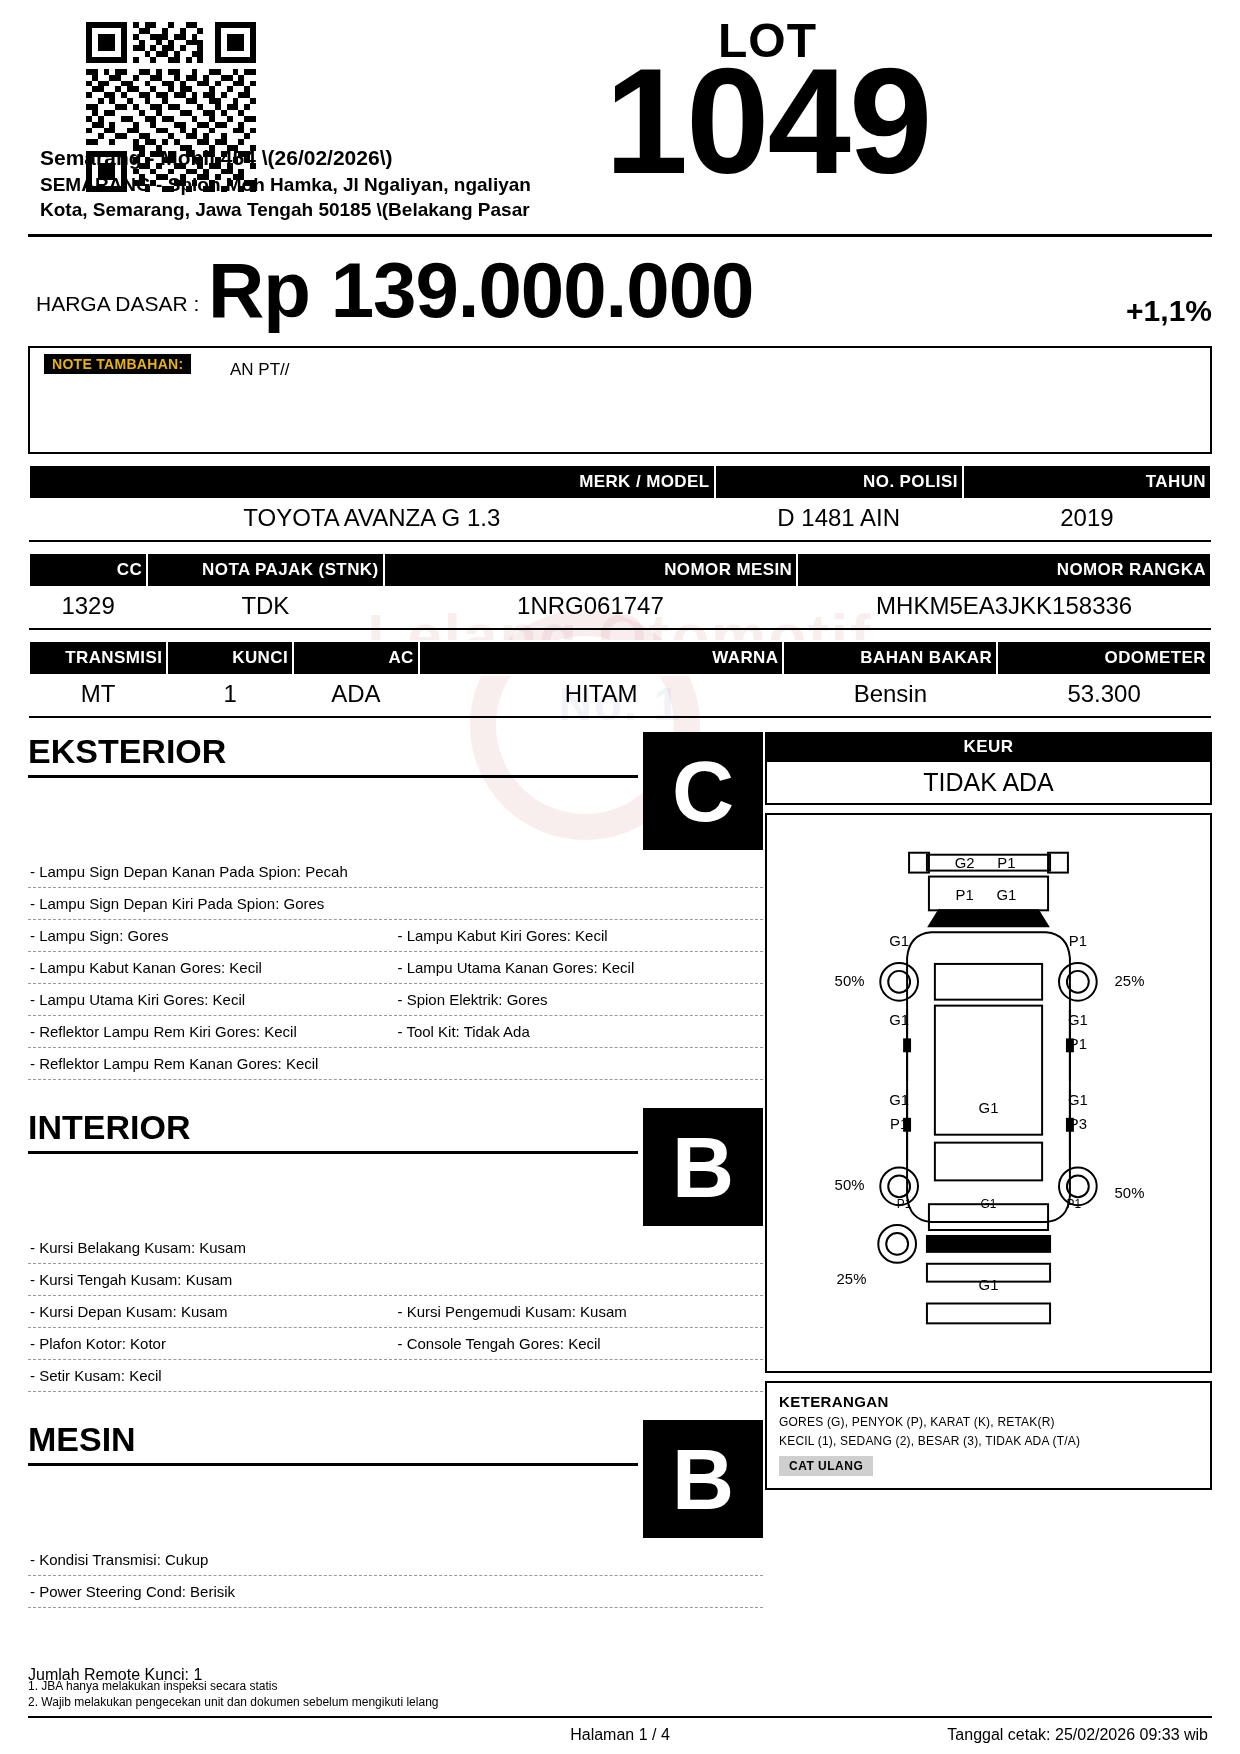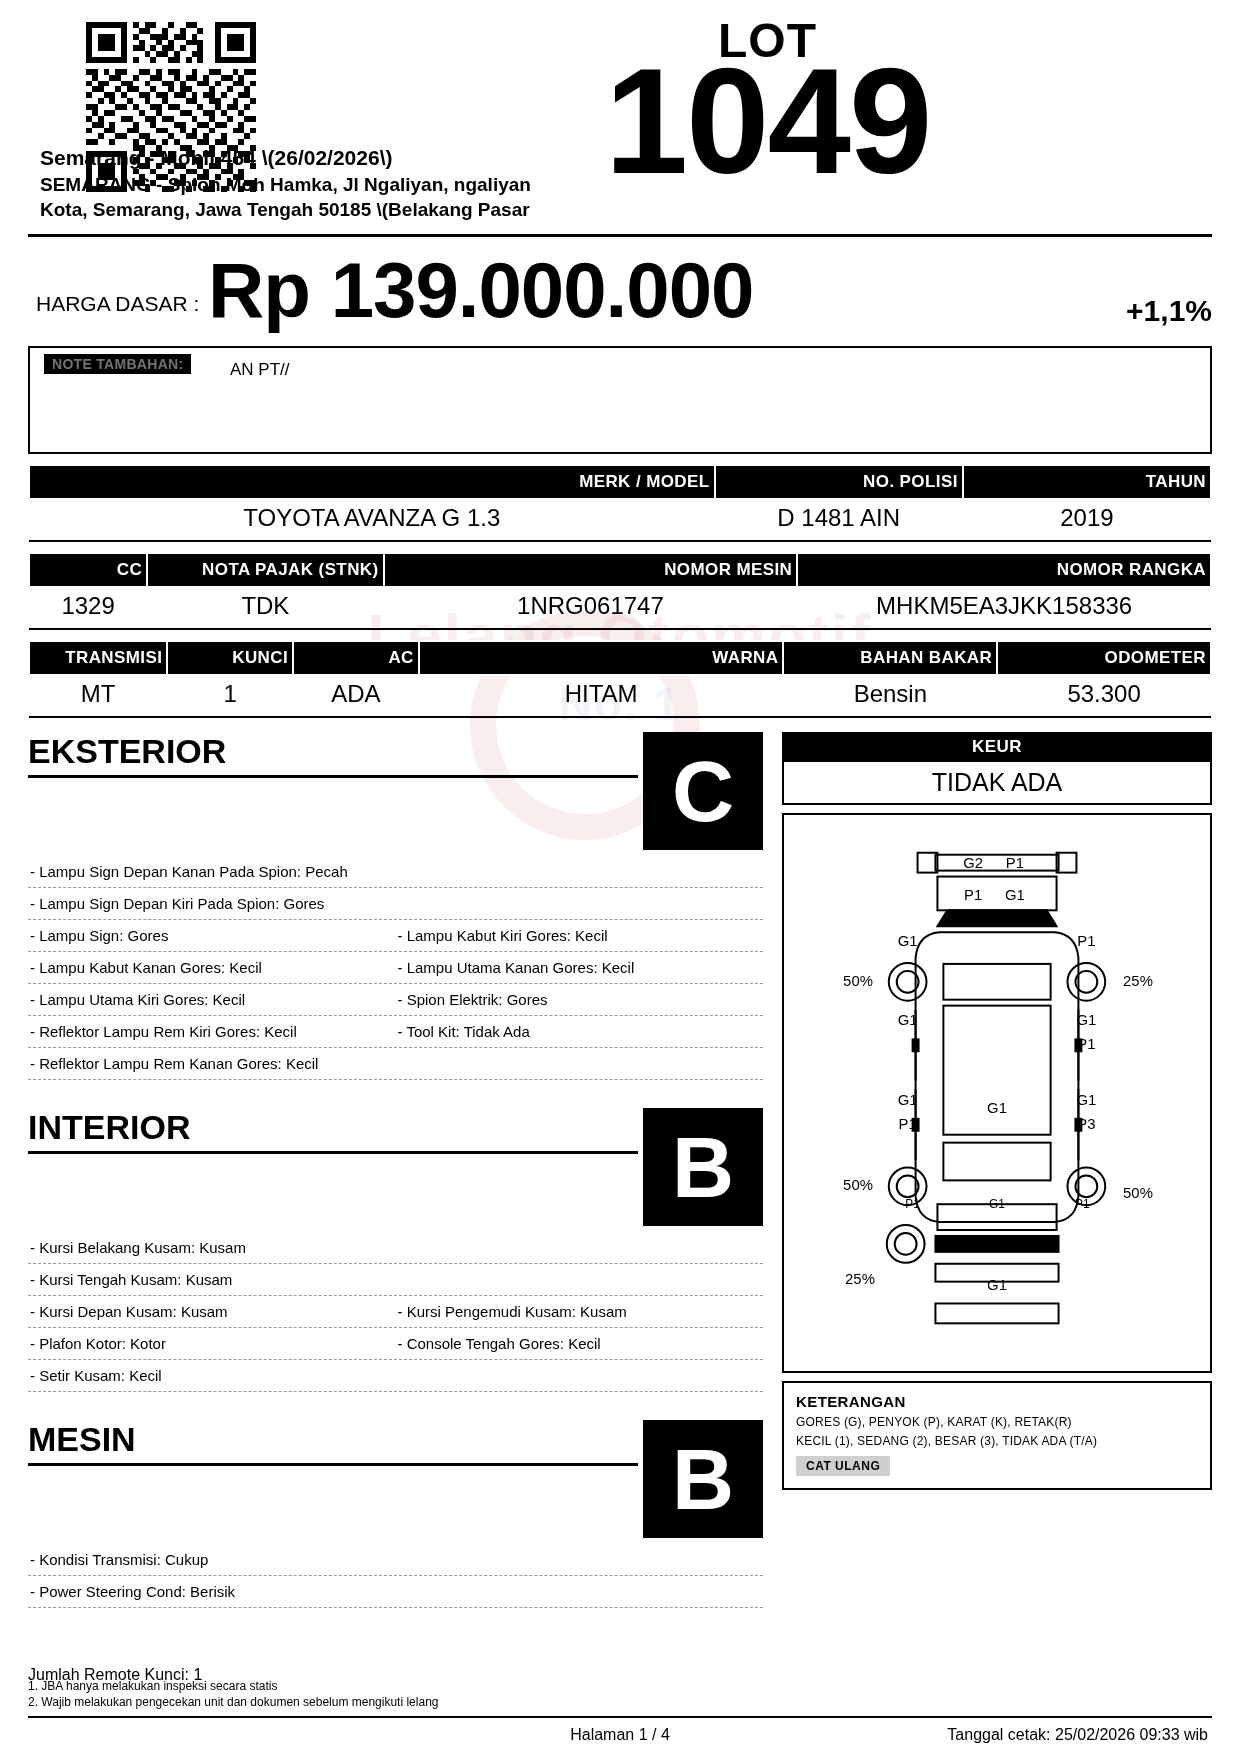--- a/index.html
+++ b/index.html
@@ -60,40 +60,40 @@
   .price-label { font-size: 21px; padding-bottom: 20px; padding-left: 8px; width: 180px;}
   .price-value { font-size: 78px; font-weight: bold; letter-spacing: -1px; flex: 1; }
   .price-pct { font-size: 30px; font-weight: bold; padding-bottom: 8px; }
 
   
   .note-box {
     border: 2px solid #000; height: 108px; margin-top: 10px; position: relative;
   }
   .note-title {
     position: absolute; top: 6px; left: 14px;
-    background: #000; color: #737373; font-size: 14px; font-weight: bold;
+    background: #000; color: #eab308; font-size: 14px; font-weight: bold;
     padding: 2px 8px; letter-spacing: .3px;
   }
   .note-text { position: absolute; top: 12px; left: 200px; font-size: 17px;}
 
   
   table.spec { width: 100%; border-collapse: collapse; margin-top: 10px; table-layout: fixed;}
   table.spec th {
     background: #000; color: #fff; font-size: 17px; font-weight: bold;
     padding: 6px 4px; text-align: right; letter-spacing: .4px;
     border: 2px solid #fff;
   }
   table.spec td {
     font-size: 24px; text-align: center; padding: 4px 4px 8px 4px;
     border-bottom: 2px solid #000;
   }
   .tbl2 td, .tbl3 td { font-size: 24px; }
 
   
-  .body-wrap { display: flex; margin-top: 14px; gap: 19px; }
+  .body-wrap { display: flex; margin-top: 14px; gap: 2px; }
   .col-left { width: 735px; }
   .col-right { flex: 1; }
 
   .sec-head { display: flex; align-items: stretch; }
   .sec-title { font-size: 34px; font-weight: bold; flex: 1; padding-bottom: 4px; }
   .grade {
     width: 120px; height: 118px; background: #000; color: #fff;
     font-size: 86px; font-weight: bold; display: flex; align-items: center; justify-content: center;
     line-height: 1;
   }

